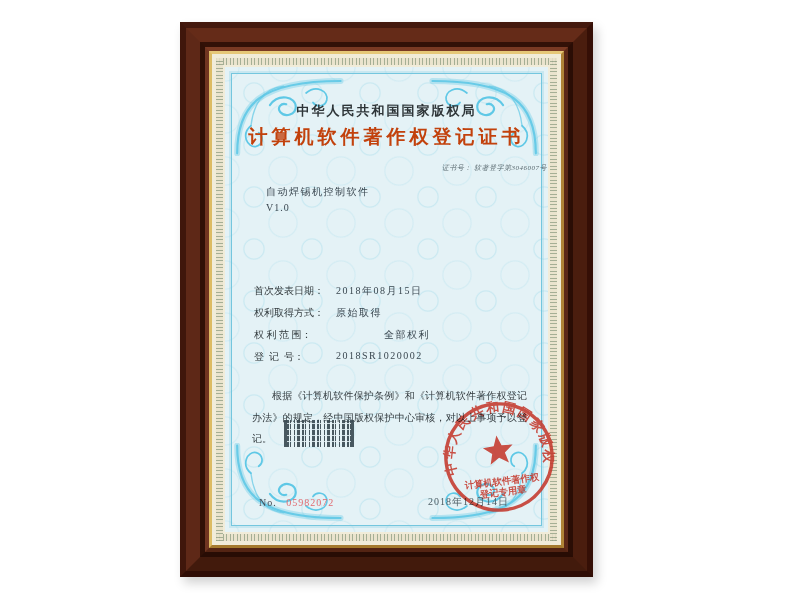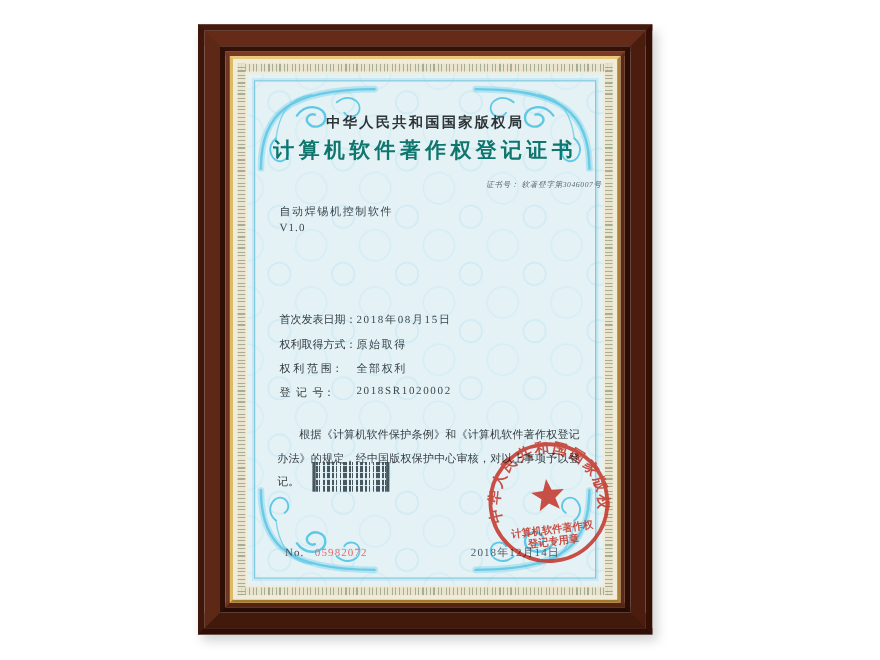--- a/index.html
+++ b/index.html
@@ -32,27 +32,27 @@
   .corner{position:absolute;z-index:1;}
   .corner.tl{left:7px;top:7px;}
   .corner.tr{right:7px;top:7px;transform:scaleX(-1);}
   .corner.bl{left:7px;bottom:7px;transform:scaleY(-1);}
   .corner.br{right:7px;bottom:7px;transform:scale(-1,-1);}
   
   .content{position:absolute;inset:0;z-index:2;color:#333b3e;}
   .authority{position:absolute;top:48px;left:0;width:100%;text-align:center;
              font-size:13px;font-weight:bold;letter-spacing:2px;color:#2e3538;}
   .cert-title{position:absolute;top:70px;left:0;width:100%;text-align:center;
-              font-size:19px;font-weight:bold;letter-spacing:4px;color:#0f766e;}
+              font-size:19px;font-weight:bold;letter-spacing:4px;color:#c2410c;}
   .certno{position:absolute;top:109px;right:14px;font-size:7px;color:#5a6a70;letter-spacing:.5px;font-style:italic;}
   .f-row{position:absolute;left:42px;font-size:10px;display:flex;}
   .f-label{white-space:pre;width:70px;flex:0 0 70px;color:#333b3e;}
-  .f-value{color:#3a4750;letter-spacing:1.5px;}
+  .f-value{color:#3a4750;letter-spacing:1.5px;margin-left:12px;}
   .r1{top:131px;} .r2{top:168px;} .r3{top:207px;} .r4{top:230px;}
-  .r5{top:252px;} .r6{top:274px;} .r7{top:296px;}
+  .r5{top:252px;} .r6{top:274px;gap:48px;} .r7{top:296px;}
   .version-line{display:block;letter-spacing:1px;margin-top:3px;}
   .statement{position:absolute;top:321px;left:40px;right:34px;font-size:10px;
              line-height:2.15;text-indent:2em;color:#343c40;text-align:justify;}
   .barcode{position:absolute;left:72px;top:366px;width:64px;height:27px;
     border-left:3px solid #374750;border-right:3px solid #374750;opacity:.9;
     background:
       repeating-linear-gradient(0deg, transparent 0 5px, rgba(228,242,246,.85) 5px 6px),
       repeating-linear-gradient(90deg,#374750 0 2px,transparent 2px 3px,#374750 3px 4px,transparent 4px 7px,#374750 7px 8px,transparent 8px 10px,#374750 10px 13px,transparent 13px 15px);}
   .serial{position:absolute;left:47px;top:443px;font-size:10px;letter-spacing:1px;}
   .serial .pfx{color:#4a4a52;}

